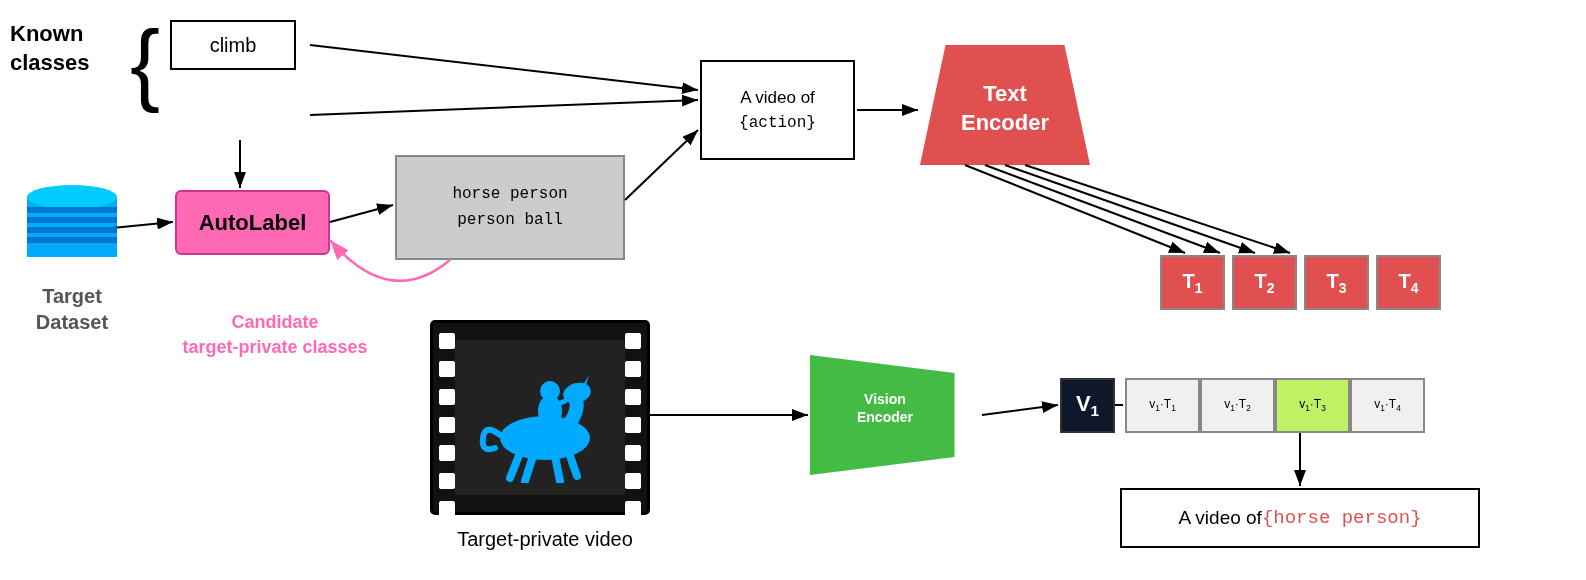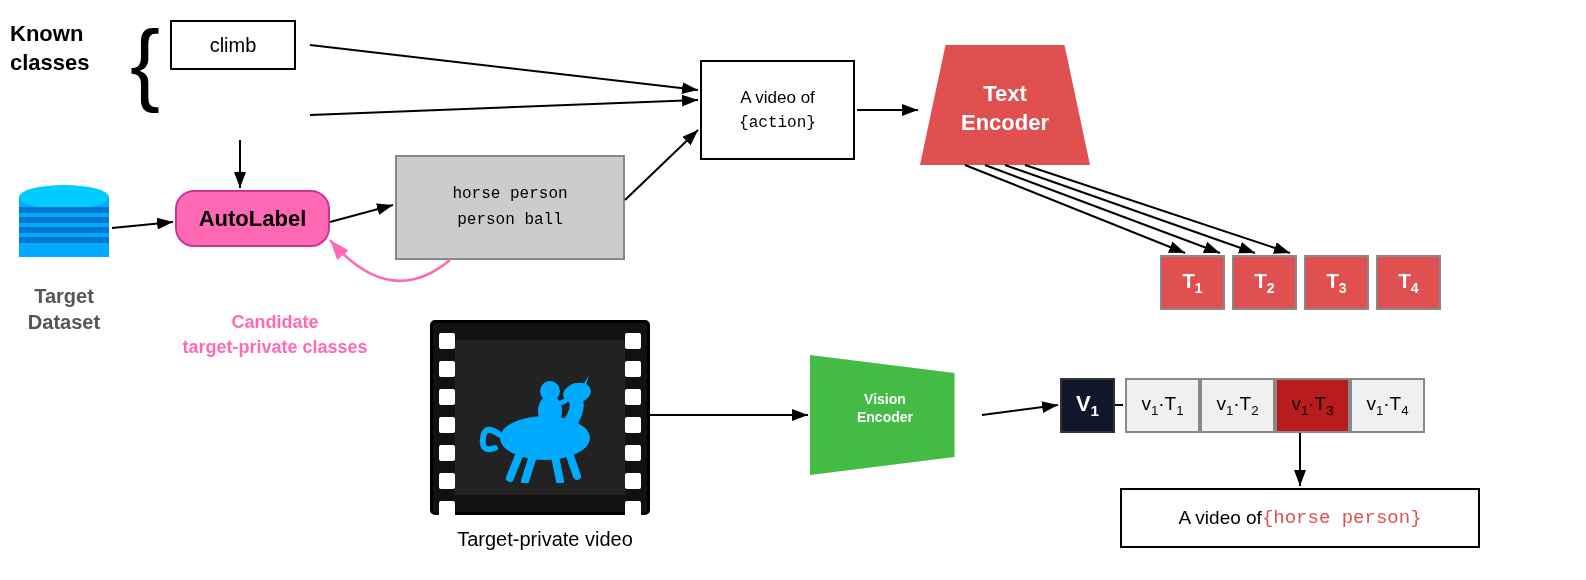--- a/index.html
+++ b/index.html
@@ -62,21 +62,21 @@
     .fencing-box {
       left: 170px;
       top: 90px;
       width: 140px;
       height: 50px;
     }
 
     
     .target-dataset {
       position: absolute;
-      left: 19px;
+      left: 27px;
       top: 185px;
     }
 
     .cylinder {
       width: 90px;
       height: 80px;
       position: relative;
     }
 
     .cylinder-body {
@@ -131,23 +131,23 @@
       width: 80px;
       line-height: 1.3;
     }
 
     
     .autolabel-box {
       position: absolute;
       left: 175px;
       top: 190px;
       width: 155px;
-      height: 57px;
+      height: 65px;
       background: #ff69b4;
-      border-radius: 19px;
+      border-radius: 6px;
       display: flex;
       align-items: center;
       justify-content: center;
       font-size: 22px;
       font-weight: bold;
       color: #000;
       border: 2px solid #cc3399;
     }
 
     
@@ -307,27 +307,27 @@
       gap: 0px;
     }
 
     .dot-box {
       width: 75px;
       height: 55px;
       border: 2px solid #888;
       display: flex;
       align-items: center;
       justify-content: center;
-      font-size: 19px;
+      font-size: 12px;
       background: #f0f0f0;
       color: #000;
     }
 
     .dot-box-highlight {
-      background: #b91c1c;
+      background: #bef264;
     }
 
     
     .film-strip {
       position: absolute;
       left: 430px;
       top: 320px;
       width: 220px;
       height: 195px;
     }

